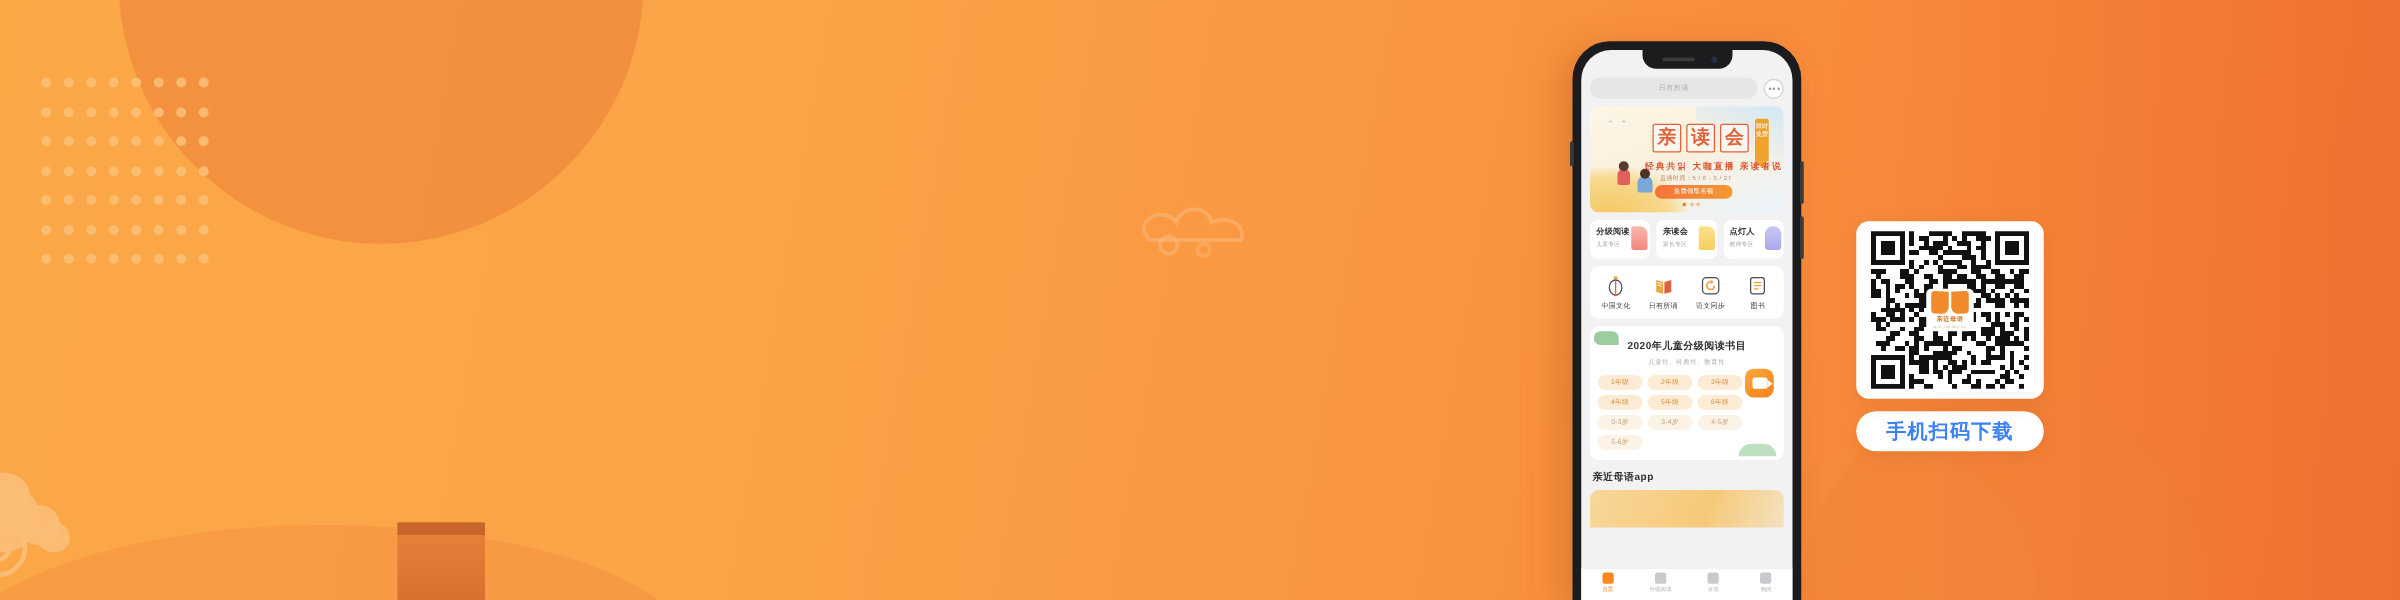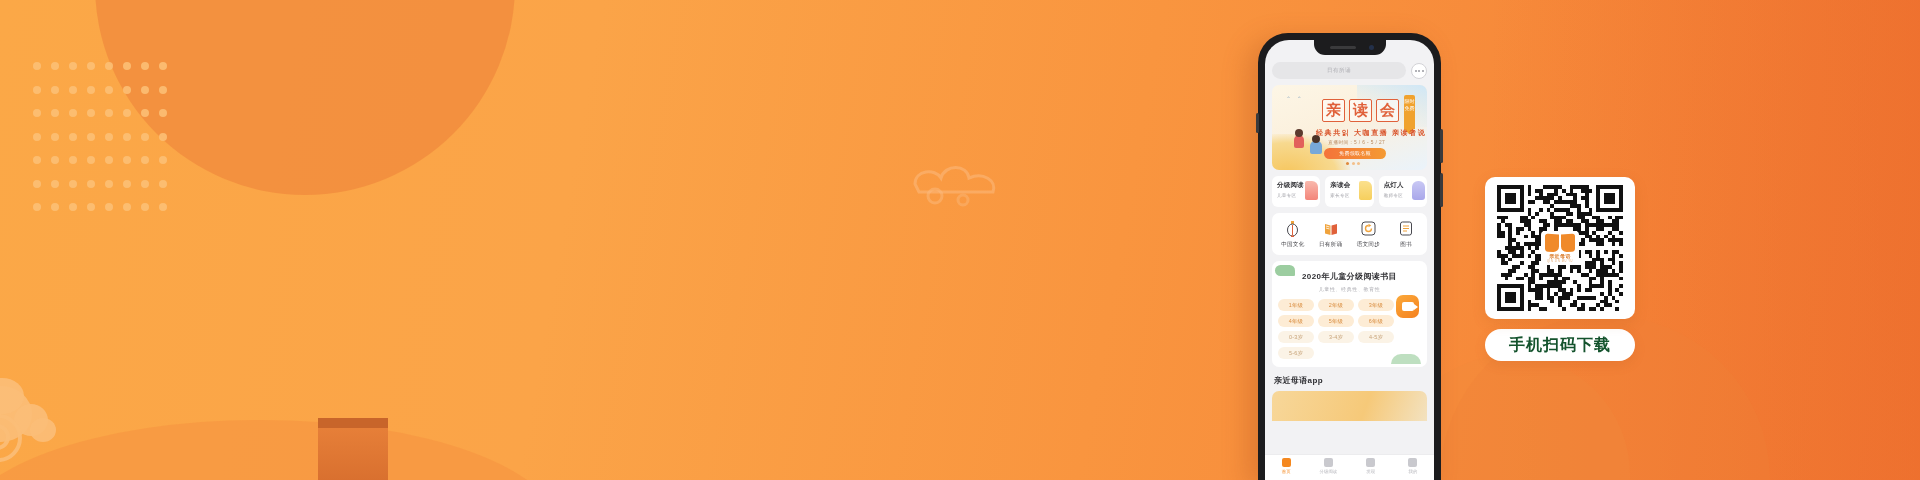--- a/index.html
+++ b/index.html
@@ -247,21 +247,21 @@
   .qr-logo .bk { width:30px; height:18px; position:relative; }
   .qr-logo .bk:before, .qr-logo .bk:after {
     content:""; position:absolute; top:0; width:14px; height:18px; background:#f08a2a;
   }
   .qr-logo .bk:before { left:0; border-radius:3px 0 6px 3px; transform:skewY(4deg); }
   .qr-logo .bk:after  { right:0; border-radius:0 3px 3px 6px; transform:skewY(-4deg); }
   .qr-logo .lt { font-size:5px; color:#d9751f; letter-spacing:.4px; font-weight:bold; }
   .qr-logo .lt2 { font-size:2.6px; color:#e0a268; letter-spacing:.6px; }
   .dlbtn {
     margin-top:10px; width:150px; height:32px; background:#fff; border-radius:16px;
-    color:#14532d; font-size:16px; font-weight:bold; letter-spacing:1px;
+    color:#3b82f6; font-size:16px; font-weight:bold; letter-spacing:1px;
     display:flex; align-items:center; justify-content:center;
     box-shadow:0 4px 12px rgba(170,80,25,.14);
   }
 </style>
 </head>
 <body>
 
 <div id="banner">
 
   <div class="deco circle-tl"></div>

